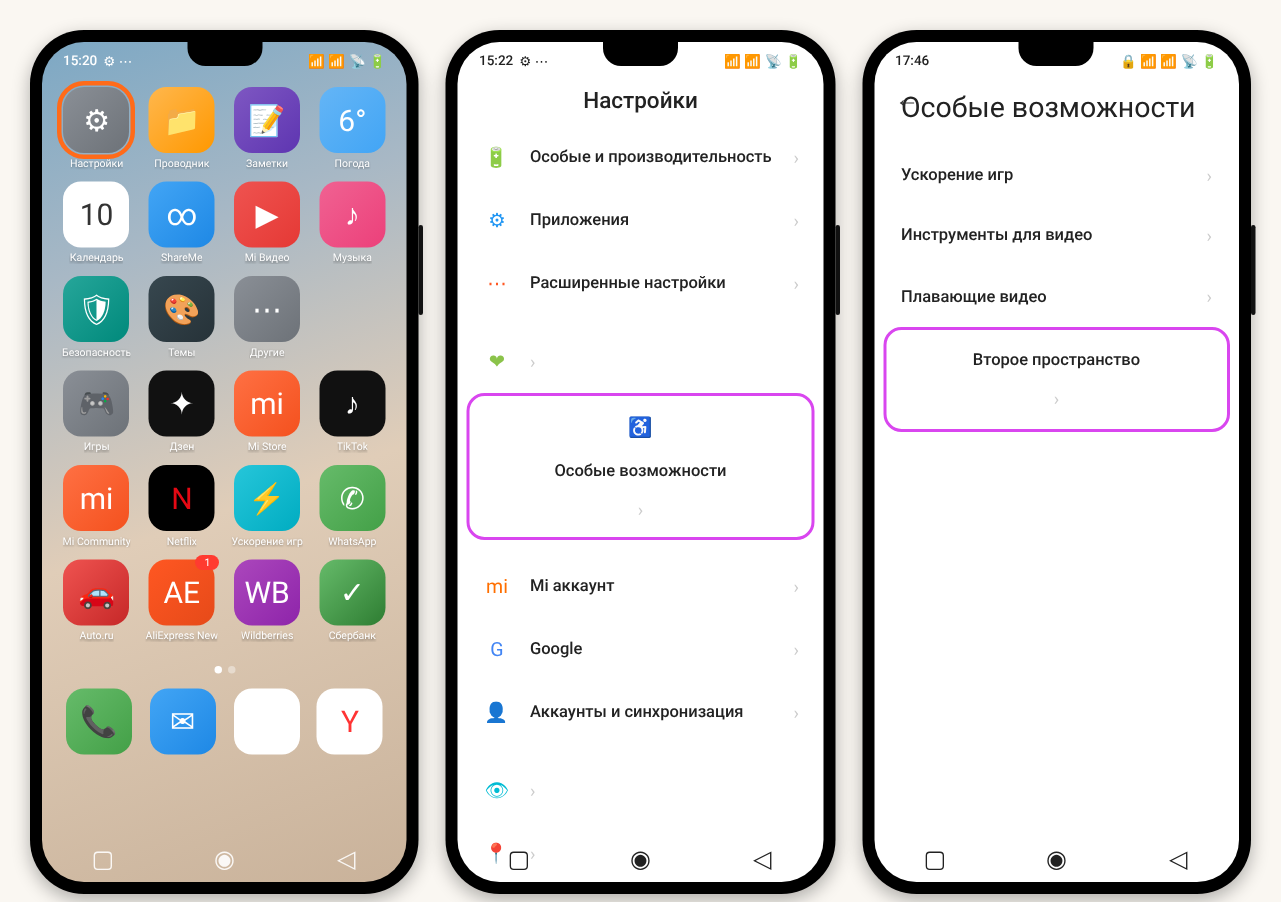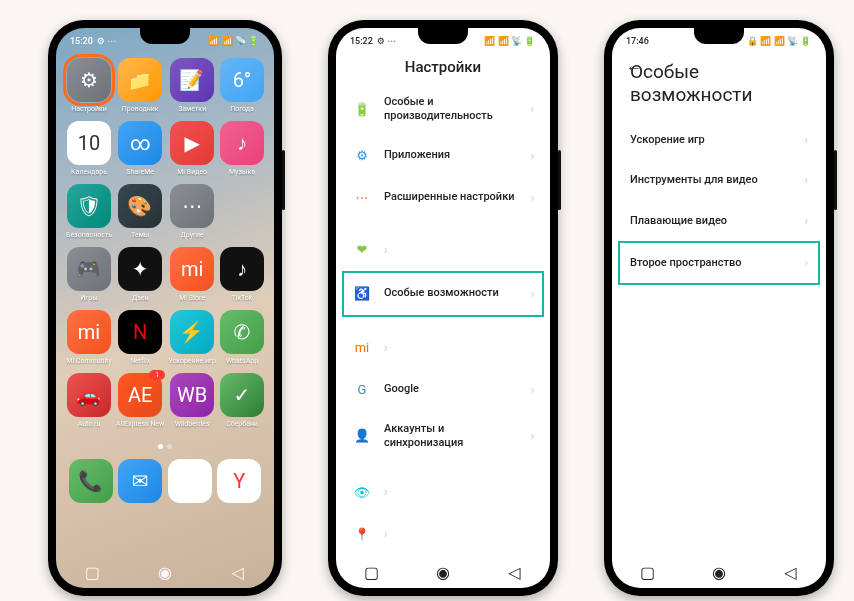--- a/index.html
+++ b/index.html
@@ -12,21 +12,20 @@
     justify-content: center;
   }
   .phone {
     width: 258px;
     height: 560px;
     background: #000;
     border-radius: 36px;
     padding: 8px;
     position: relative;
     box-shadow: 0 4px 12px rgba(0,0,0,0.3);
-    margin-left: 28px;
   }
   .phone::after { 
     content:"";
     position:absolute;
     right:-3px;
     top:130px;
     width:3px;
     height:60px;
     background:#111;
     border-radius:2px;
@@ -174,23 +173,24 @@
     line-height:1.3;
   }
   .row-chev {
     color:#ccc;
     font-size:12px;
   }
   .row.noicon .row-label { margin-left:0; }
   .row.noicon { padding:13px 10px; }
   .section-gap { height:10px; }
   .row-highlight {
-    border:2px solid #14b8a6;
-    border-radius:0;
+    border:2px solid #d946ef;
+    border-radius:12px;
     margin:0 -2px;
+    flex-direction:column;
   }
 
   
   .bg-grey{background:linear-gradient(135deg,#8a8f96,#6d7278);} .bg-orange{background:linear-gradient(135deg,#ffb74d,#ff9800);}
   .bg-purple{background:linear-gradient(135deg,#7e57c2,#5e35b1);} .bg-weather{background:linear-gradient(135deg,#64b5f6,#42a5f5);}
   .bg-white{background:#fff;color:#333!important;} .bg-blue{background:linear-gradient(135deg,#42a5f5,#1e88e5);}
   .bg-red{background:linear-gradient(135deg,#ef5350,#e53935);} .bg-pink{background:linear-gradient(135deg,#f06292,#ec407a);}
   .bg-teal{background:linear-gradient(135deg,#26a69a,#00897b);} .bg-dark{background:linear-gradient(135deg,#37474f,#263238);}
   .bg-black{background:#111;} .bg-miorange{background:linear-gradient(135deg,#ff7043,#f4511e);}
   .bg-netflix{background:#000;color:#e50914!important;} .bg-cyan{background:linear-gradient(135deg,#26c6da,#00acc1);}
@@ -360,20 +360,21 @@
           <div class="row-chev">›</div>
         </div>
         <div class="row row-highlight">
           <div class="row-icon" style="color: rgb(103, 58, 183);">♿</div>
           <div class="row-label">Особые возможности</div>
           <div class="row-chev">›</div>
         </div>
         <div class="section-gap"></div>
         <div class="row">
           <div class="row-icon" style="color: rgb(255, 111, 0);">mi</div>
+          <div class="row-label">Mi аккаунт</div>
           <div class="row-chev">›</div>
         </div>
         <div class="row">
           <div class="row-icon" style="color: rgb(66, 133, 244);">G</div>
           <div class="row-label">Google</div>
           <div class="row-chev">›</div>
         </div>
         <div class="row">
           <div class="row-icon" style="color: rgb(33, 150, 243);">👤</div>
           <div class="row-label">Аккаунты и синхронизация</div>

